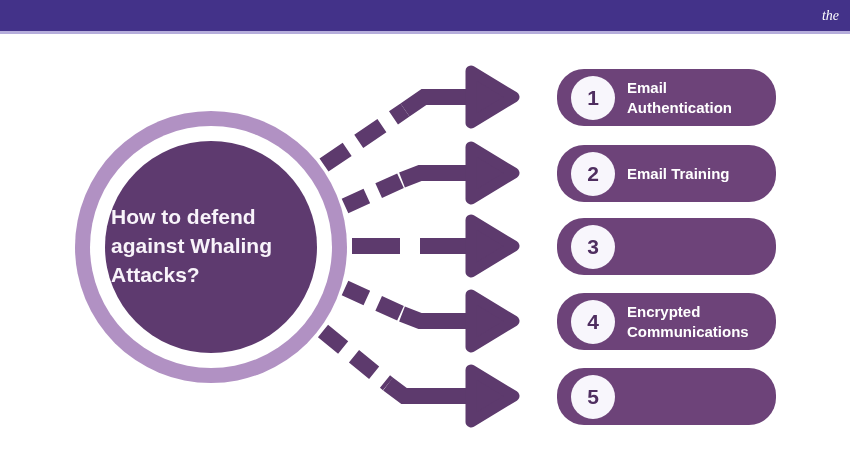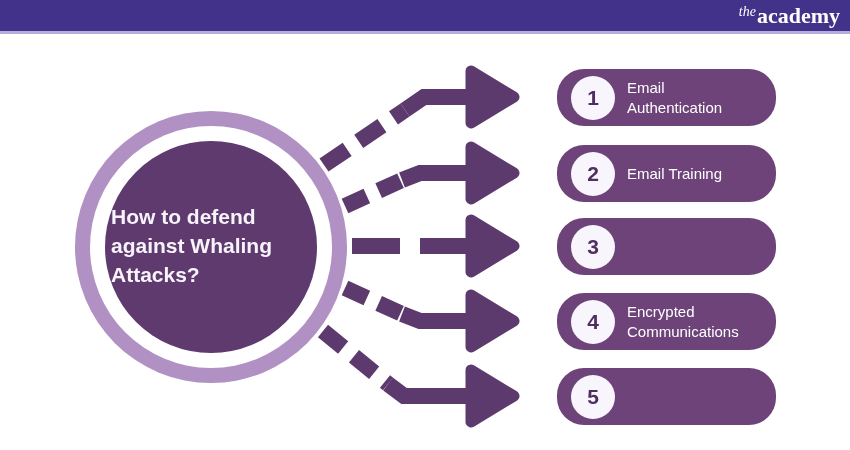--- a/index.html
+++ b/index.html
@@ -60,32 +60,31 @@
   .pill-4{top:293px;}
   .pill-5{top:368px;}
   .num-circle{
     flex:none;width:44px;height:44px;margin-left:14px;border-radius:50%;
     background:var(--number-circle-bg);color:var(--number-text);
     display:flex;align-items:center;justify-content:center;
     font-size:21px;font-weight:700;
   }
   .pill-label{
     margin-left:12px;color:var(--text-light);
-    font-size:15px;font-weight:400;line-height:1.32;white-space:pre;
+    font-size:15px;font-weight:700;line-height:1.32;white-space:pre;
   }
 </style>
 </head>
 <body>
 
 <div class="canvas">
 
   <div class="header-bar">
     <div class="logo">
       <span class="logo-the">the</span>
-        <span class="logo-academy">academy</span>
     </div>
   </div>
 
   <svg class="diagram-svg" viewBox="0 0 850 450" aria-hidden="true">
     <g>
       <circle class="ring-outer" cx="211" cy="247" r="136"></circle>
       <circle class="ring-mid" cx="211" cy="247" r="121"></circle>
       <circle class="circle-inner" cx="211" cy="247" r="106"></circle>
     </g>
 

